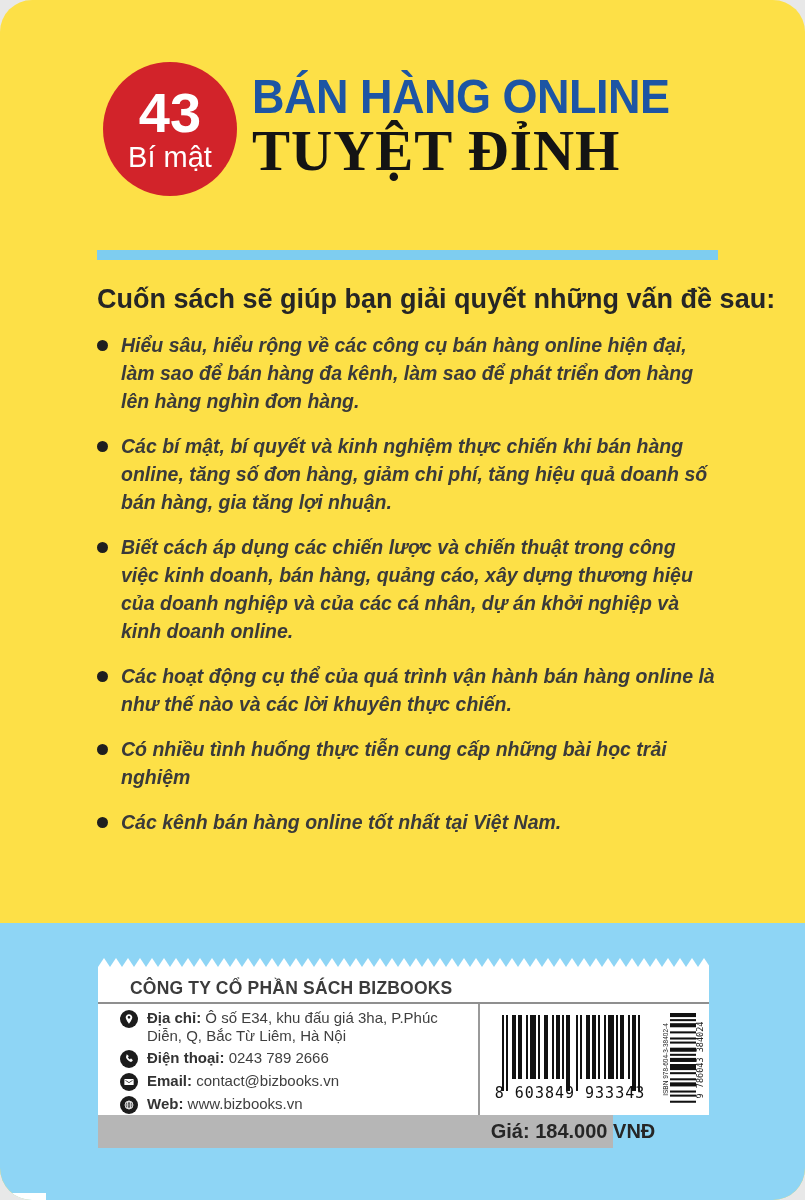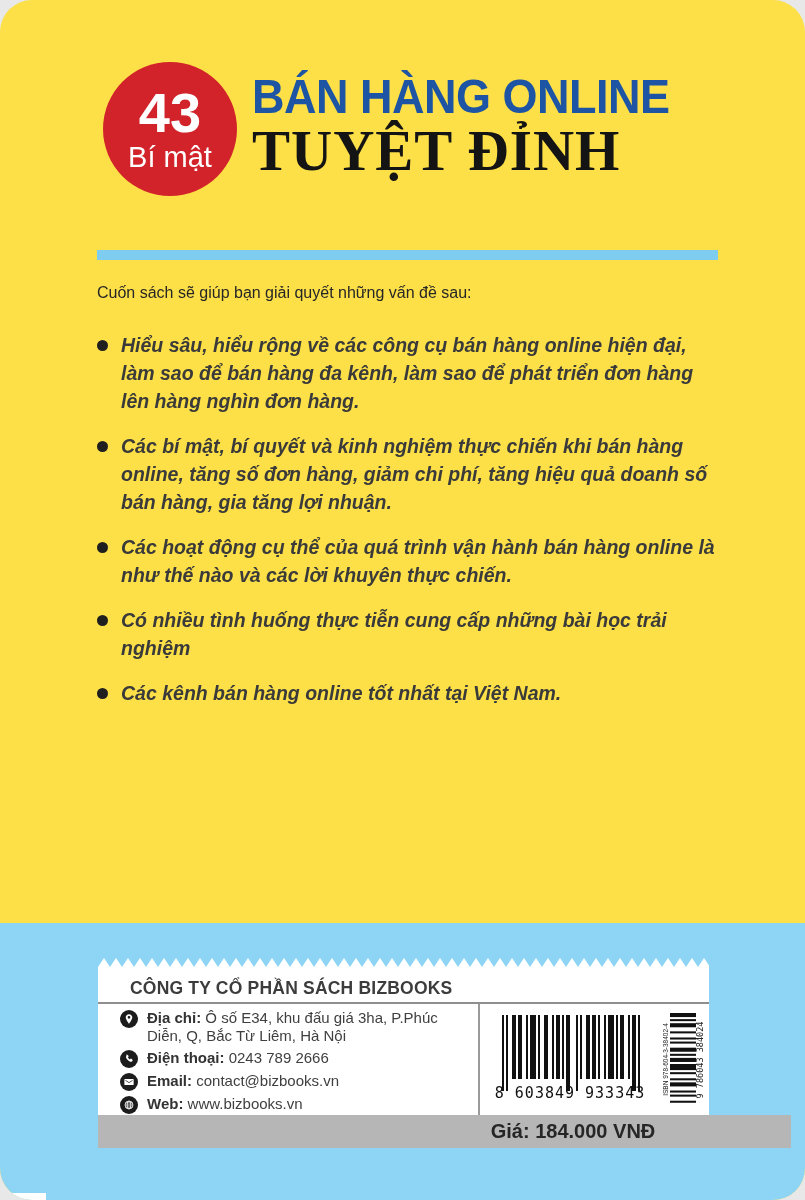--- a/index.html
+++ b/index.html
@@ -21,21 +21,21 @@
   .title-line1{
     font-size:45px;font-weight:bold;color:#1d55a4;line-height:1.05;
     letter-spacing:-0.5px;transform:scaleY(1.05);transform-origin:left top;
   }
   .title-line2{
     font-family:"Liberation Serif",serif;font-size:57px;font-weight:bold;
     color:#141414;line-height:1.0;letter-spacing:1px;margin-top:3px;
   }
   .divider-bar{position:absolute;left:97px;top:250px;width:621px;height:10px;background:#7ecdf0;}
   
-  .intro{position:absolute;left:97px;top:284px;font-size:16px;font-weight:normal;color:#262626;}
+  .intro{position:absolute;left:97px;top:284px;font-size:27px;font-weight:bold;color:#262626;}
   .benefits{position:absolute;left:97px;top:331px;width:622px;list-style:none;margin:0;padding:0;}
   .benefits li{display:flex;gap:13px;margin-bottom:17px;}
   .dot{flex:0 0 11px;width:11px;height:11px;border-radius:50%;background:#1f1f1f;margin-top:9px;}
   .bullet-text{
     font-size:19.5px;line-height:28px;font-style:italic;font-weight:600;color:#3a3a3a;
   }
   
   .band{position:absolute;left:0;top:923px;width:805px;height:277px;background:#8ed5f5;}
   .corner-notch{position:absolute;left:0;top:1193px;width:46px;height:7px;background:#ffffff;}
   
@@ -70,21 +70,21 @@
   }
   .isbn{position:absolute;left:560px;top:44px;width:46px;height:100px;}
   .isbn-bars{position:absolute;left:12px;top:2px;}
   .isbn-text,.isbn-digits{
     position:absolute;width:94px;text-align:center;white-space:nowrap;
     transform:rotate(-90deg);color:#222;
   }
   .isbn-text{left:-40px;top:45px;font-size:6.5px;}
   .isbn-digits{left:-5px;top:44px;font-size:8.5px;font-family:"DejaVu Sans Mono",monospace;}
   
-  .price-strip{position:relative;width:693px;height:33px;background:#b6b6b6;}
+  .price-strip{position:relative;width:515px;height:33px;background:#b6b6b6;}
   .price-text{
     position:absolute;left:360px;top:0;width:230px;height:33px;line-height:33px;
     text-align:center;font-size:20px;font-weight:bold;color:#262626;
   }
 </style>
 </head>
 <body>
 
 <div id="page">
 
@@ -101,20 +101,24 @@
 
   <div class="intro">Cuốn sách sẽ giúp bạn giải quyết những vấn đề sau:</div>
   <ul class="benefits">
     <li>
       <span class="dot"></span>
       <span class="bullet-text">Hiểu sâu, hiểu rộng về các công cụ bán hàng online hiện đại, làm sao để bán hàng đa kênh, làm sao để phát triển đơn hàng lên hàng nghìn đơn hàng.</span>
     </li>
     <li>
       <span class="dot"></span>
       <span class="bullet-text">Các bí mật, bí quyết và kinh nghiệm thực chiến khi bán hàng online, tăng số đơn hàng, giảm chi phí, tăng hiệu quả doanh số bán hàng, gia tăng lợi nhuận.</span>
+    </li>
+    <li>
+      <span class="dot"></span>
+      <span class="bullet-text">Biết cách áp dụng các chiến lược và chiến thuật trong công việc kinh doanh, bán hàng, quảng cáo, xây dựng thương hiệu của doanh nghiệp và của các cá nhân, dự án khởi nghiệp và kinh doanh online.</span>
     </li>
     <li>
       <span class="dot"></span>
       <span class="bullet-text">Các hoạt động cụ thể của quá trình vận hành bán hàng online là như thế nào và các lời khuyên thực chiến.</span>
     </li>
     <li>
       <span class="dot"></span>
       <span class="bullet-text">Có nhiều tình huống thực tiễn cung cấp những bài học trải nghiệm</span>
     </li>
     <li>

